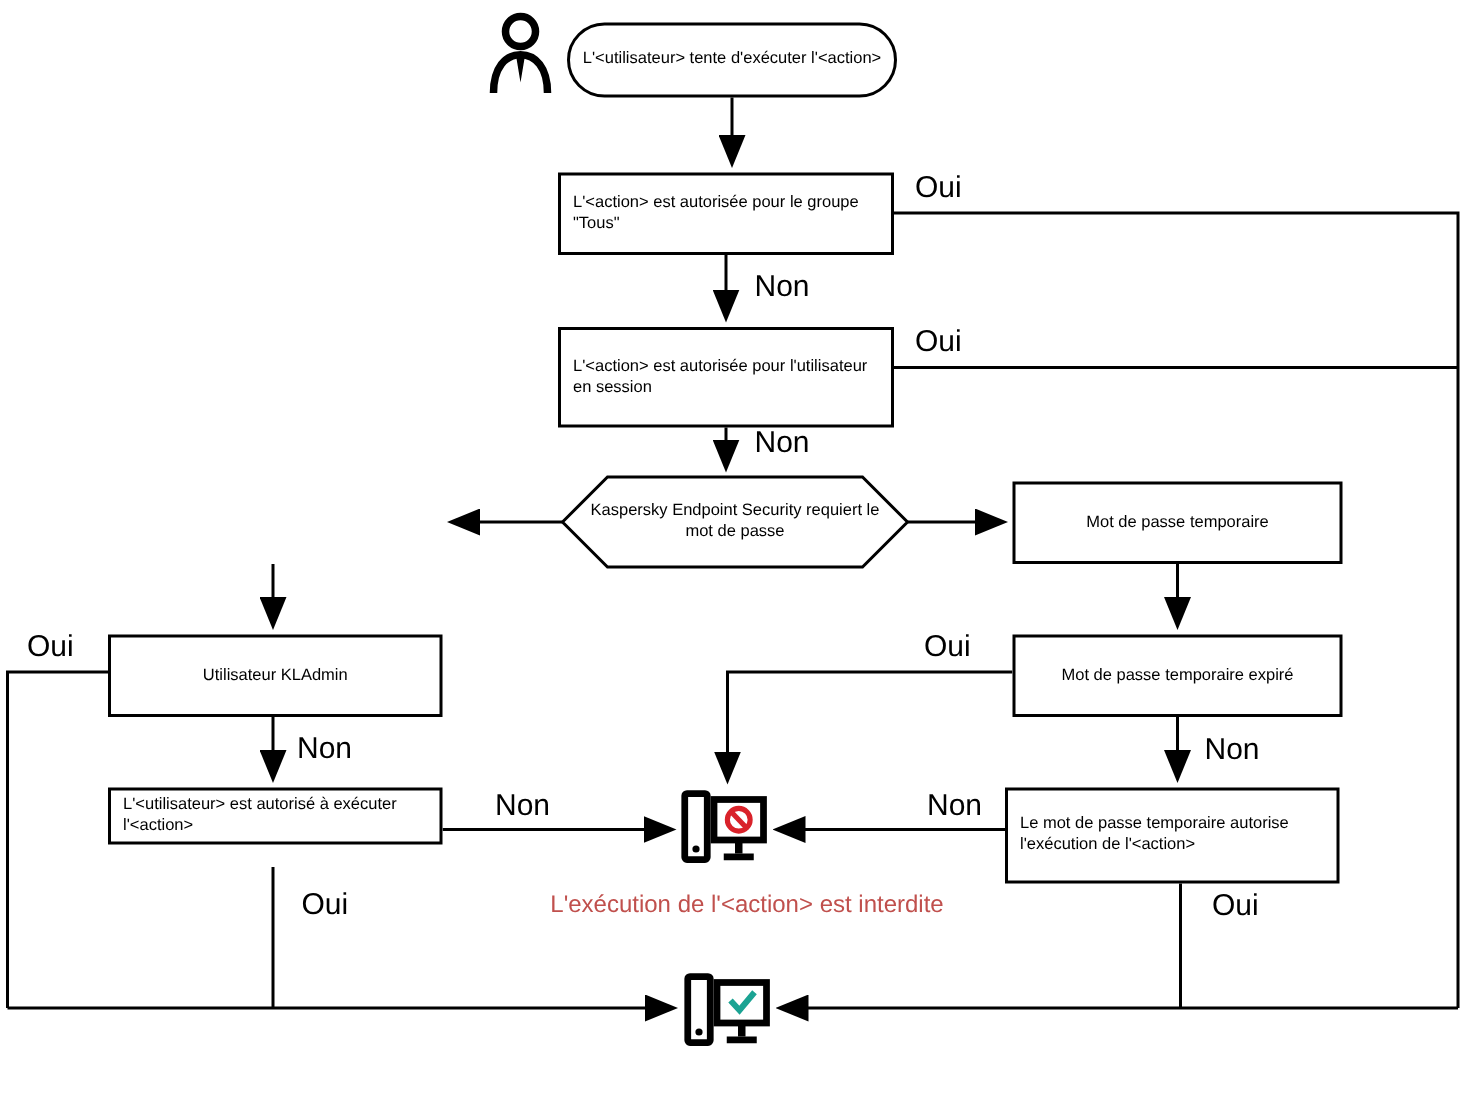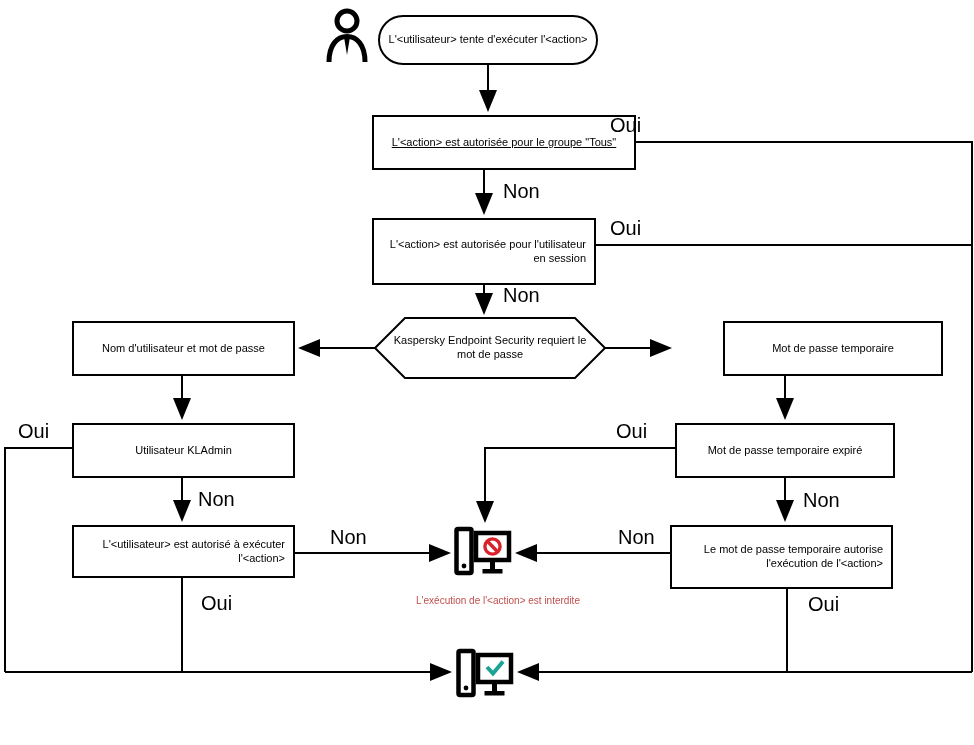--- a/index.html
+++ b/index.html
@@ -10,33 +10,33 @@
     --line:#000000;
   }
   *{margin:0;padding:0;box-sizing:border-box;}
   body{background:#ffffff;font-family:"Liberation Sans",sans-serif;}
   .canvas{
     position:relative;width:974px;height:745px;background:#ffffff;overflow:hidden;
   }
   svg.connectors{position:absolute;left:0;top:0;}
   .node{
     position:absolute;background:#ffffff;border:2px solid var(--line);
-    display:flex;align-items:center;justify-content:center;text-align:right;
+    display:flex;align-items:center;justify-content:center;text-align:left;
     font-size:11px;line-height:1.25;color:#000;padding:2px 8px;
   }
   .node.stadium{border-radius:26px;}
   .hex-text{
     position:absolute;display:flex;align-items:center;justify-content:center;
     text-align:center;font-size:11px;line-height:1.25;color:#000;
   }
   .edge-label{
     position:absolute;font-size:20px;color:#000;background:transparent;white-space:nowrap;
   }
   .result-text{
-    position:absolute;font-size:10px;text-align:center;white-space:nowrap;
+    position:absolute;font-size:16px;text-align:center;white-space:nowrap;
   }
   .result-text.denied{color:var(--denied-text);}
   .result-text.allowed{color:var(--allowed-text);}
   .icon-wrap{position:absolute;}
 </style>
 </head>
 <body>
 
 <div class="canvas">
 
@@ -76,49 +76,46 @@
       <circle cx="23" cy="13" r="10" fill="none" stroke="#000" stroke-width="5"></circle>
       <path d="M5,54 C5,37 13,28.5 23,28.5 C33,28.5 41,37 41,54" fill="none" stroke="#000" stroke-width="5"></path>
       <polygon points="20,29 26,29 23,47" fill="#000"></polygon>
     </svg>
   </div>
 
   <div class="node stadium" style="left:378px;top:15px;width:220px;height:50px;">
     <span>L'&lt;utilisateur&gt; tente d'exécuter l'&lt;action&gt;</span>
   </div>
 
-  <div class="node" style="left:372px;top:115px;width:264px;height:55px;text-decoration:underline;">
+  <div class="node" style="left:372px;top:115px;width:224px;height:55px;">
     <span>L'&lt;action&gt; est autorisée pour le groupe "Tous"</span>
   </div>
 
   <div class="node" style="left:372px;top:218px;width:224px;height:67px;">
     <span>L'&lt;action&gt; est autorisée pour l'utilisateur en session</span>
   </div>
 
   <div class="hex-text" style="left:393px;top:318px;width:194px;height:60px;">
     <span>Kaspersky Endpoint Security requiert le mot de passe</span>
   </div>
 
-  <div class="node" style="left:72px;top:321px;width:223px;height:55px;">
-    <span>Nom d'utilisateur et mot de passe</span>
-  </div>
 
-  <div class="node" style="left:675px;top:321px;width:220px;height:55px;margin-left:48px;">
+  <div class="node" style="left:675px;top:321px;width:220px;height:55px;">
     <span>Mot de passe temporaire</span>
   </div>
 
   <div class="node" style="left:72px;top:423px;width:223px;height:55px;">
     <span>Utilisateur KLAdmin</span>
   </div>
 
   <div class="node" style="left:675px;top:423px;width:220px;height:55px;">
     <span>Mot de passe temporaire expiré</span>
   </div>
 
-  <div class="node" style="left:72px;top:525px;width:223px;height:53px;">
+  <div class="node" style="left:72px;top:525px;width:223px;height:38px;">
     <span>L'&lt;utilisateur&gt; est autorisé à exécuter l'&lt;action&gt;</span>
   </div>
 
   <div class="node" style="left:670px;top:525px;width:223px;height:64px;">
     <span>Le mot de passe temporaire autorise l'exécution de l'&lt;action&gt;</span>
   </div>
 
   <div class="edge-label" style="left:610px;top:114px;">Oui</div>
   <div class="edge-label" style="left:503px;top:180px;">Non</div>
   <div class="edge-label" style="left:610px;top:217px;">Oui</div>

